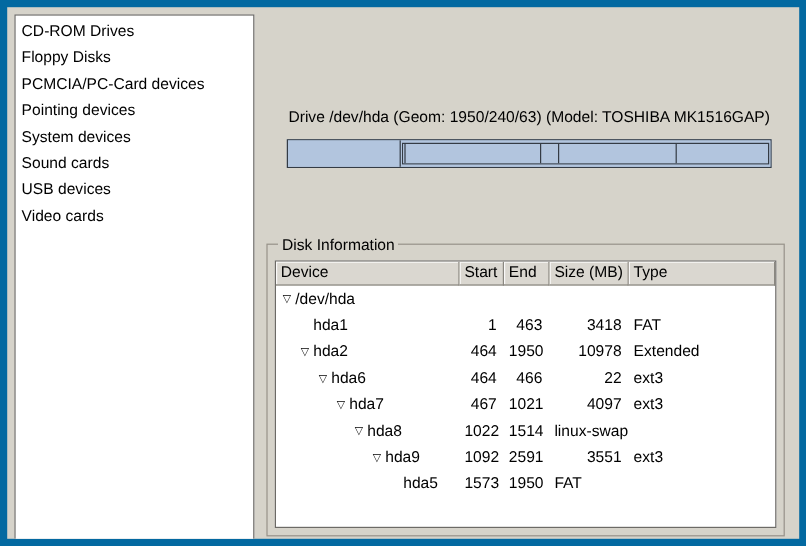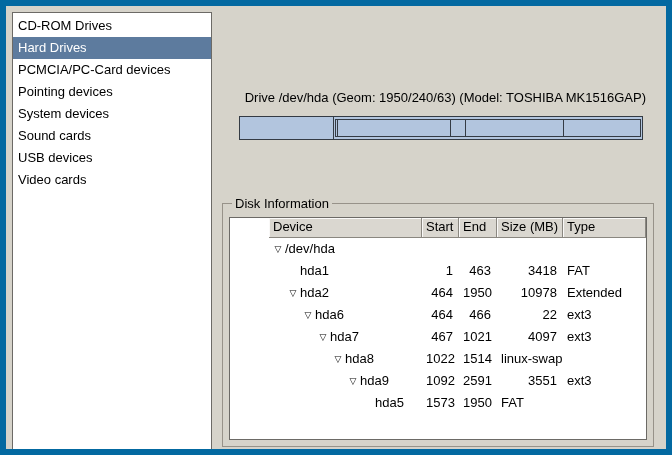--- a/index.html
+++ b/index.html
@@ -41,21 +41,21 @@
   
   .main {
     position: absolute;
     left: 216px; top: 0;
     width: 432px; height: 455px;
   }
   .drive-title {
     position: absolute;
     top: 84px; left: 14px;
     width: 410px;
-    text-align: right;
+    text-align: center;
     white-space: nowrap;
   }
   .partition-bar {
     position: absolute;
     top: 110px; left: 17px;
     width: 404px; height: 24px;
     display: flex;
     border: 1px solid var(--partition-border, #343b44);
     background: var(--partition-fill, #b2c5de);
   }
@@ -85,21 +85,20 @@
   }
   .table {
     width: 100%; height: 100%;
     background: var(--panel-bg, #fff);
     border: 1px solid #6c6a66;
     overflow: hidden;
   }
   .thead, .tr {
     display: grid;
     grid-template-columns: 153px 37px 38px 66px 1fr;
-    margin-left: 39px;
   }
   .th {
     background: var(--header-bg, #dad7d0);
     border-right: 1px solid #8a8780;
     border-bottom: 1px solid #8a8780;
     box-shadow: inset 1px 1px 0 rgba(255,255,255,0.85);
     height: 20px;
     line-height: 18px;
     padding: 0 4px;
     white-space: nowrap;
@@ -125,21 +124,21 @@
     line-height: 22px;
   }
 </style>
 </head>
 <body>
 
 <div class="window">
 
   <div class="sidebar" id="sidebar">
       <div class="sb-item">CD-ROM Drives</div>
-      <div class="sb-item selected">Hard Drives</div>
+      <div class="sb-item">Floppy Disks</div>
       <div class="sb-item">PCMCIA/PC-Card devices</div>
       <div class="sb-item">Pointing devices</div>
       <div class="sb-item">System devices</div>
       <div class="sb-item">Sound cards</div>
       <div class="sb-item">USB devices</div>
       <div class="sb-item">Video cards</div>
     </div>
 
   <div class="main">
 

